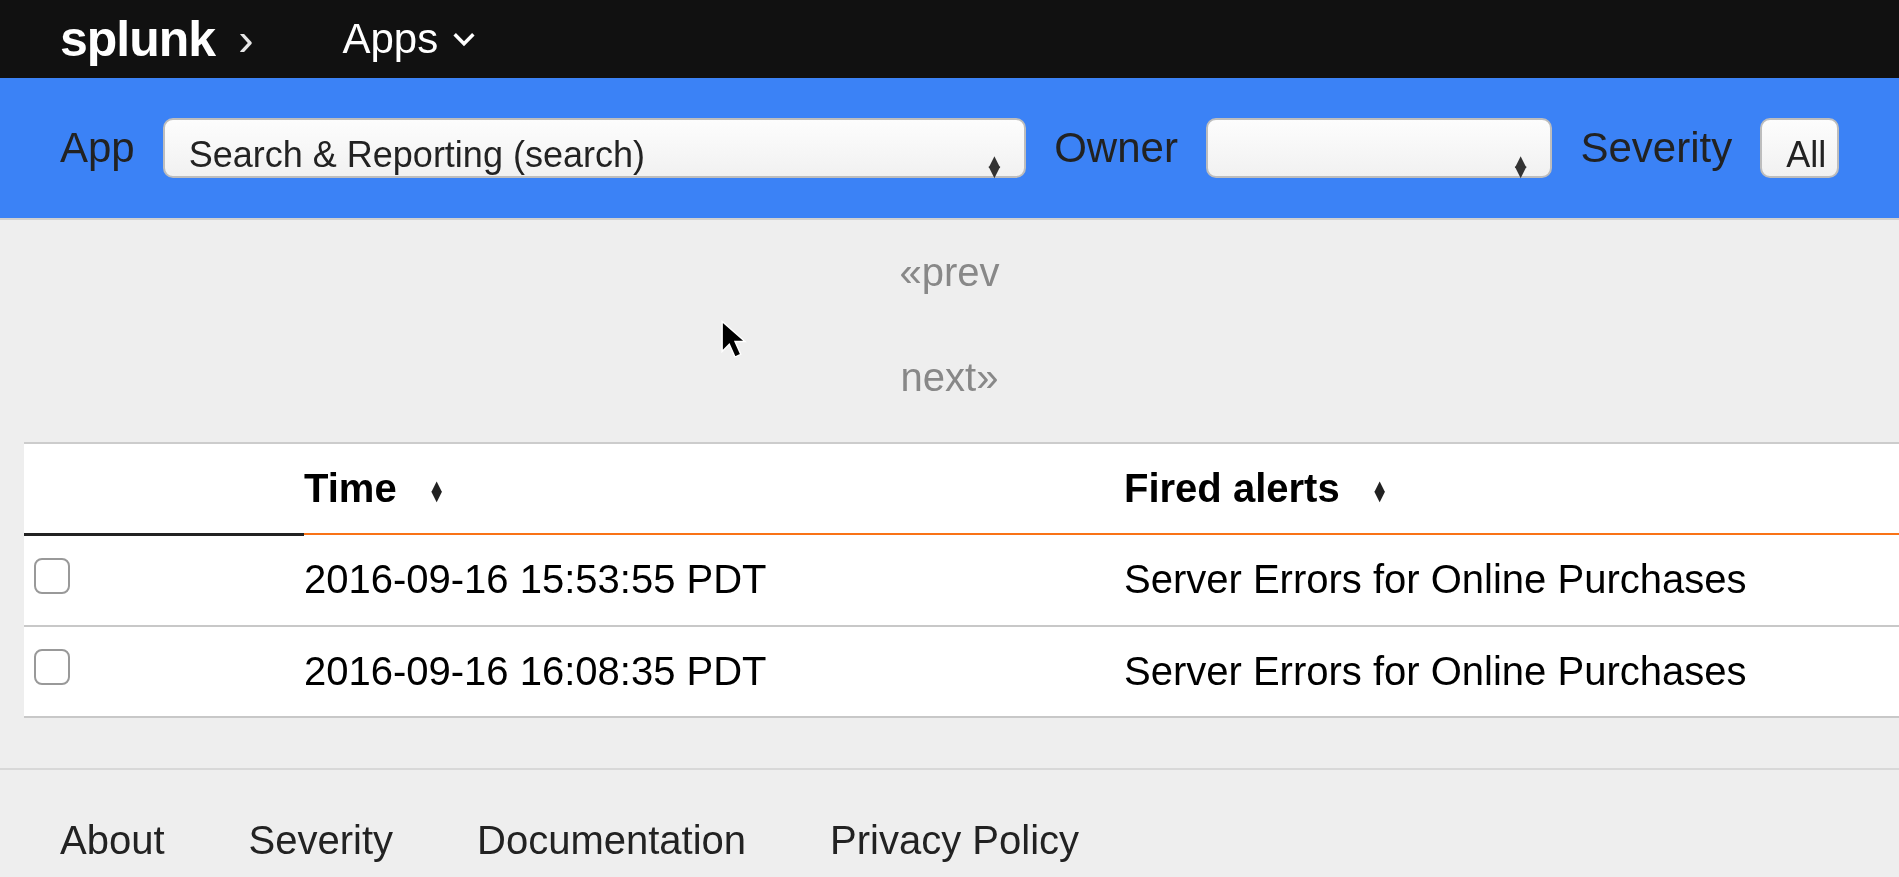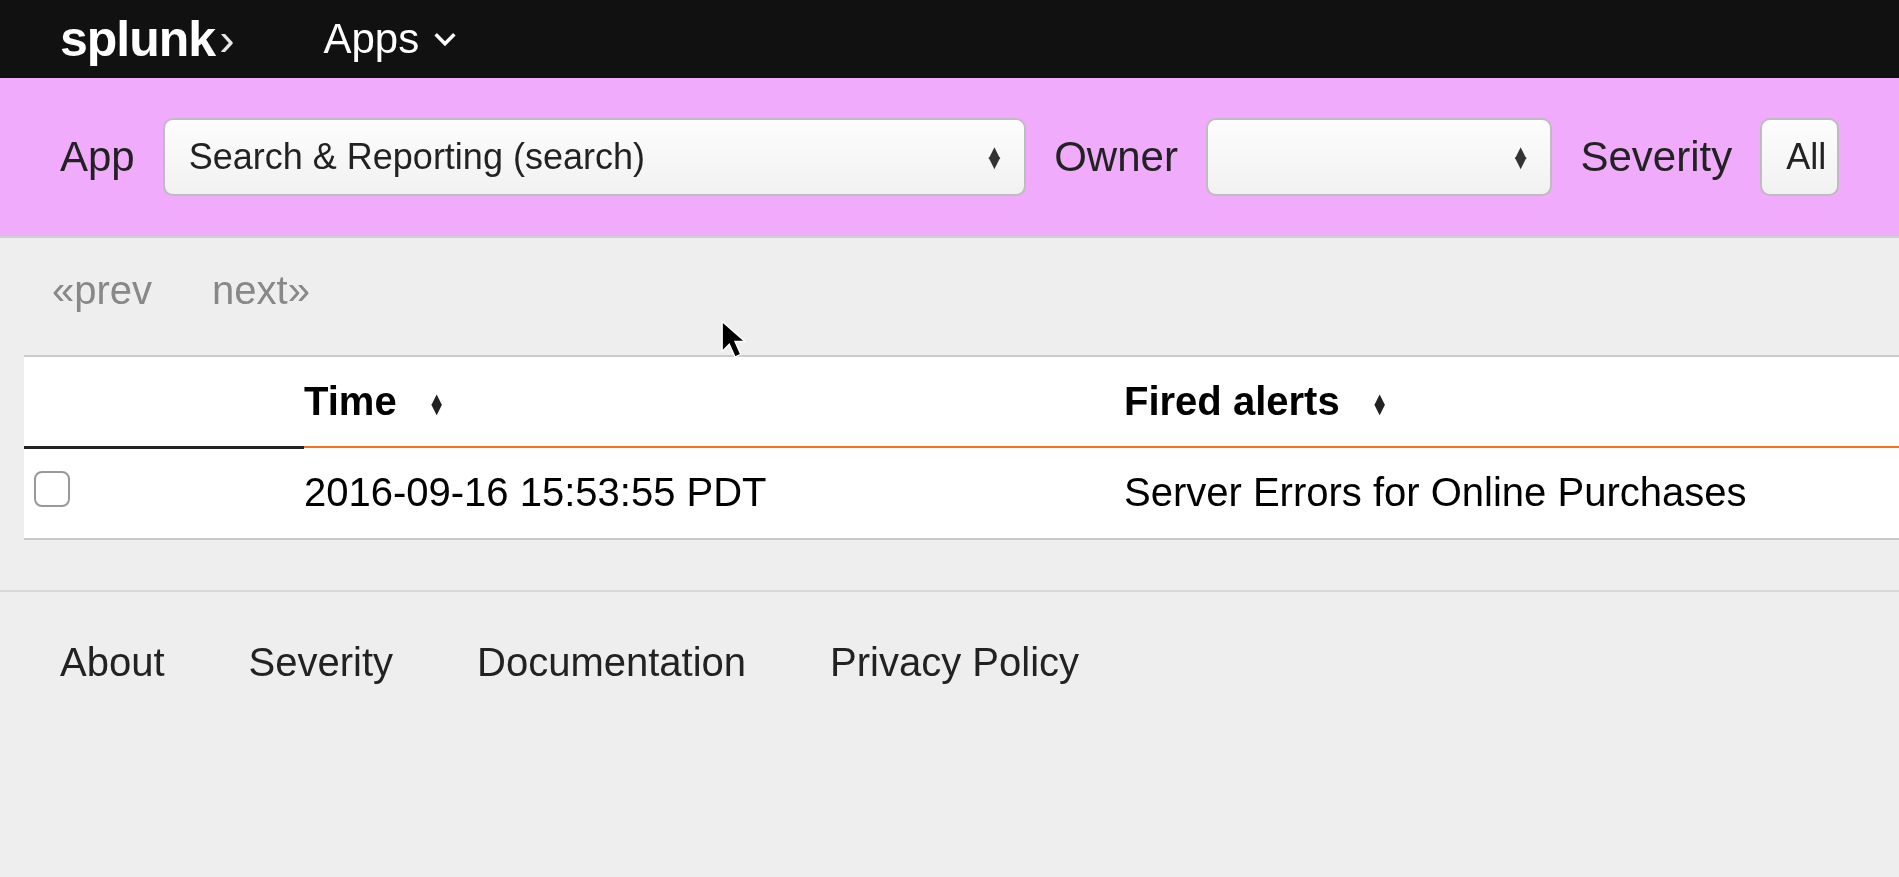--- a/index.html
+++ b/index.html
@@ -17,20 +17,21 @@
     padding: 0 60px;
     gap: 90px;
   }
   .logo {
     color: #fff;
     font-size: 50px;
     font-weight: 600;
     letter-spacing: -1px;
     display: flex;
     align-items: center;
+    gap: 19px;
   }
   .logo-arrow {
     font-size: 46px;
     font-weight: 300;
     margin-left: 4px;
     opacity: 0.9;
   }
   .apps-menu {
     color: #fff;
     font-size: 42px;
@@ -42,35 +43,35 @@
   }
   .chevron-down {
     width: 28px;
     height: 28px;
   }
   .filter-row {
     display: flex;
     align-items: center;
     padding: 40px 60px 40px 60px;
     gap: 28px;
-    background: #f0abfc;
+    background: #3b82f6;
     border-bottom: 2px solid #d0d0d0;
   }
   .filter-label {
     font-size: 42px;
     font-weight: 400;
     color: #222;
   }
   .select-box {
     background: linear-gradient(#fdfdfd, #f1f1f1);
     border: 2px solid #bdbdbd;
     border-radius: 10px;
-    height: 78px;
-    display: flex;
-    align-items: center;
+    height: 60px;
+    display: flex;
+    align-items: flex-end;
     padding: 0 20px 0 24px;
     font-size: 36px;
     color: #222;
     cursor: pointer;
     position: relative;
   }
   .select-app { width: 900px; justify-content: space-between; }
   .select-owner { width: 360px; justify-content: space-between; }
   .select-severity { width: 80px; justify-content: flex-start; padding-right:24px; overflow:hidden; }
   .select-arrows {
@@ -80,20 +81,21 @@
     font-size:20px;
     color:#333;
     margin-left:auto;
   }
   .pager-row {
     display:flex;
     align-items:center;
     gap: 60px;
     padding: 30px 52px 42px 52px;
     background:#eeeeee;
+    flex-direction:column;
   }
   .pager-link {
     font-size:40px;
     color:#888;
     cursor:pointer;
   }
   .table-wrap {
     background:#fff;
     border-top:2px solid #ccc;
     border-left:0;
@@ -223,20 +225,25 @@
             </span>
         </th>
       </tr>
     </thead>
     <tbody>
       <tr>
         <td class="col-check"><span class="checkbox"></span></td>
         <td class="col-time">2016-09-16 15:53:55 PDT</td>
         <td class="col-alert">Server Errors for Online Purchases</td>
       </tr>
+      <tr>
+        <td class="col-check"><span class="checkbox"></span></td>
+        <td class="col-time">2016-09-16 16:08:35 PDT</td>
+        <td class="col-alert">Server Errors for Online Purchases</td>
+      </tr>
     </tbody>
   </table>
 </div>
 
 <div class="footer">
   <a>About</a>
   <a>Severity</a>
   <a>Documentation</a>
   <a>Privacy Policy</a>
 </div>

